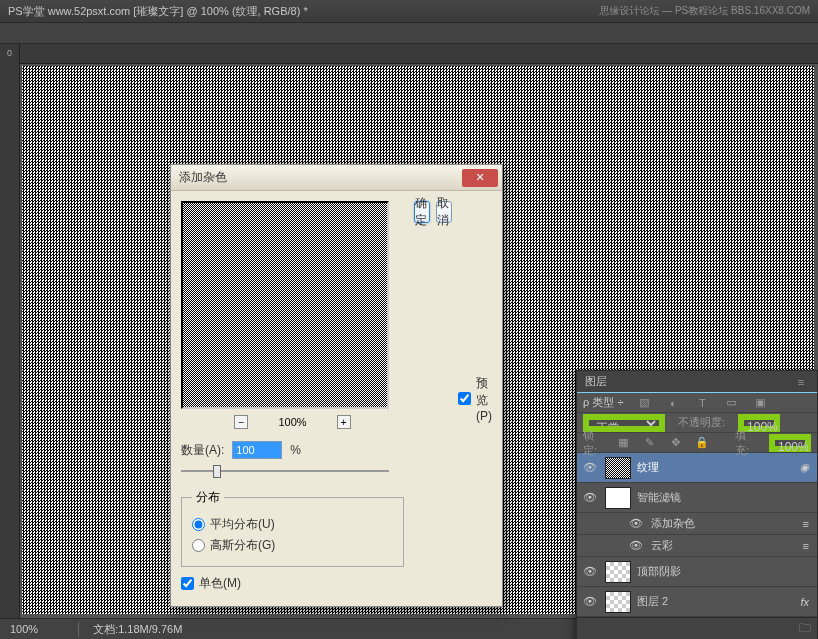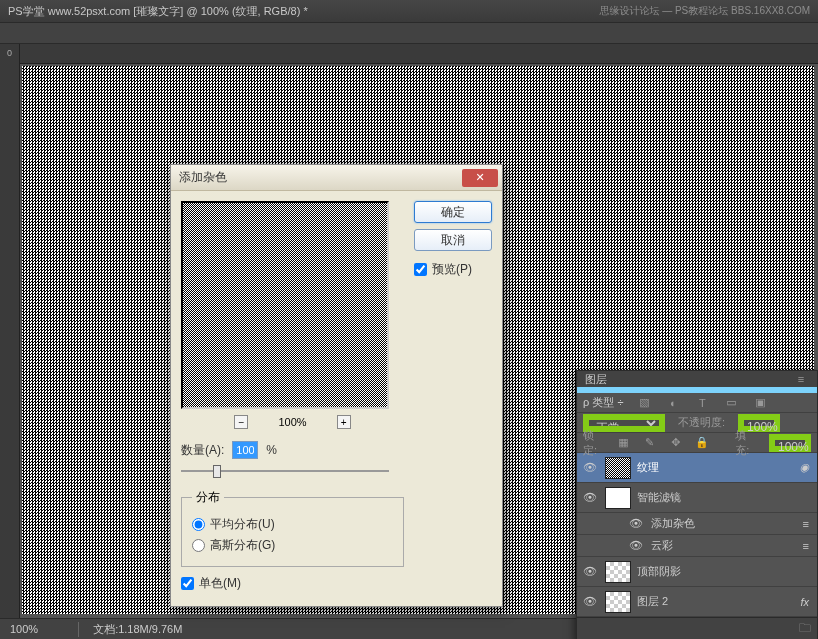--- a/index.html
+++ b/index.html
@@ -24,35 +24,35 @@
 .dialog { position: absolute; left: 170px; top: 120px; width: 333px; background: #ece9d8; border: 1px solid #888; box-shadow: 2px 3px 12px rgba(0,0,0,.6); }
 .dlg-title { height: 26px; background: linear-gradient(#f7f4ea,#dcd7c5); display: flex; align-items: center; padding: 0 4px 0 8px; font-size: 12px; color: #333; border-bottom: 1px solid #c0b8a0; }
 .dlg-title span { flex: 1; }
 .dlg-close { width: 36px; height: 18px; background: #c84f49; color: #fff; display: flex; align-items: center; justify-content: center; border-radius: 2px; font-size: 11px; }
 .dlg-body { padding: 10px; display: flex; gap: 10px; }
 .dlg-left { flex: 1; }
 .preview-box { width: 208px; height: 208px; border: 2px inset #999; background: repeating-conic-gradient(#000 0% 25%, #fff 0% 50%) 0 0/2px 2px; filter: contrast(280%); margin-bottom: 6px; }
 .zoom-row { display: flex; align-items: center; justify-content: center; gap: 30px; font-size: 11px; }
 .zoom-btn { width: 14px; height: 14px; border: 1px solid #888; background: #f5f5f5; display: flex; align-items: center; justify-content: center; font-size: 10px; }
 .field-row { display: flex; align-items: center; gap: 8px; margin: 12px 0 4px; font-size: 12px; color: #333; }
-.field-row input[type=text] { width: 26px; height: 18px; border: 1px solid #7a9ac0; background: #fff; color: #000; padding: 0 3px; font-size: 11px; }
+.field-row input[type=text] { width: 50px; height: 18px; border: 1px solid #7a9ac0; background: #fff; color: #000; padding: 0 3px; font-size: 11px; }
 .field-row input.sel { background: #3399ff; color: #fff; }
 .slider { width: 208px; height: 16px; position: relative; }
 .slider .track { position: absolute; top: 7px; left: 0; right: 0; height: 2px; background: #999; }
 .slider .thumb { position: absolute; top: 2px; left: 32px; width: 8px; height: 13px; background: #e8e8e8; border: 1px solid #666; }
 fieldset { border: 1px solid #aaa; padding: 6px 10px 8px; margin-top: 10px; font-size: 12px; }
 fieldset legend { padding: 0 4px; color: #000000; }
 .radio-row, .check-row { display: flex; align-items: center; gap: 5px; margin: 4px 0; color: #333; }
-.dlg-right { width: 78px; display: flex; flex-direction: column; gap: 6px; }
+.dlg-right { width: 78px; display: flex; gap: 6px; }
 .btn { height: 22px; border: 1px solid #7a9ac0; background: linear-gradient(#fff,#e6eef8); border-radius: 3px; font-size: 12px; color: #333; display: flex; align-items: center; justify-content: center; }
 .btn.focus { border: 1px solid #2e7bd1; box-shadow: 0 0 2px #6bb1ff; }
 
 
 .panel { position: absolute; right: 0; top: 326px; width: 242px; background: #535353; border: 1px solid #2a2a2a; box-shadow: -2px 2px 8px rgba(0,0,0,.5); color: #ccc; font-size: 11px; }
-.panel-tab { height: 22px; background: #424242; display: flex; align-items: center; padding: 0 8px; border-bottom: 6px solid #7dd3fc; justify-content: space-between; }
+.panel-tab { height: 22px; background: #424242; display: flex; align-items: center; padding: 0 8px; border-bottom: 1px solid #7dd3fc; justify-content: space-between; }
 .panel-row { height: 20px; display: flex; align-items: center; padding: 0 6px; gap: 13px; border-bottom: 1px solid #404040; }
 .panel-row select, .dropdown { background: #4a4a4a; color: #ccc; border: 6px solid #84cc16; height: 18px; font-size: 12px; padding: 0 3px; }
 .panel-row .lbl { color: #999; }
 .panel-row .val { width: 42px; }
 .mini-icon { width: 16px; height: 16px; display: inline-flex; align-items: center; justify-content: center; color: #999; }
 .layers { max-height: 180px; }
 .layer { display: flex; align-items: center; height: 30px; padding: 0 4px; gap: 6px; border-bottom: 1px solid #404040; }
 .layer.sel { background: #5a7aa8; color: #fff; }
 .layer.sub { padding-left: 50px; font-size: 11px; height: 22px; }
 .eye { width: 18px; text-align: center; color: #ccc; }

